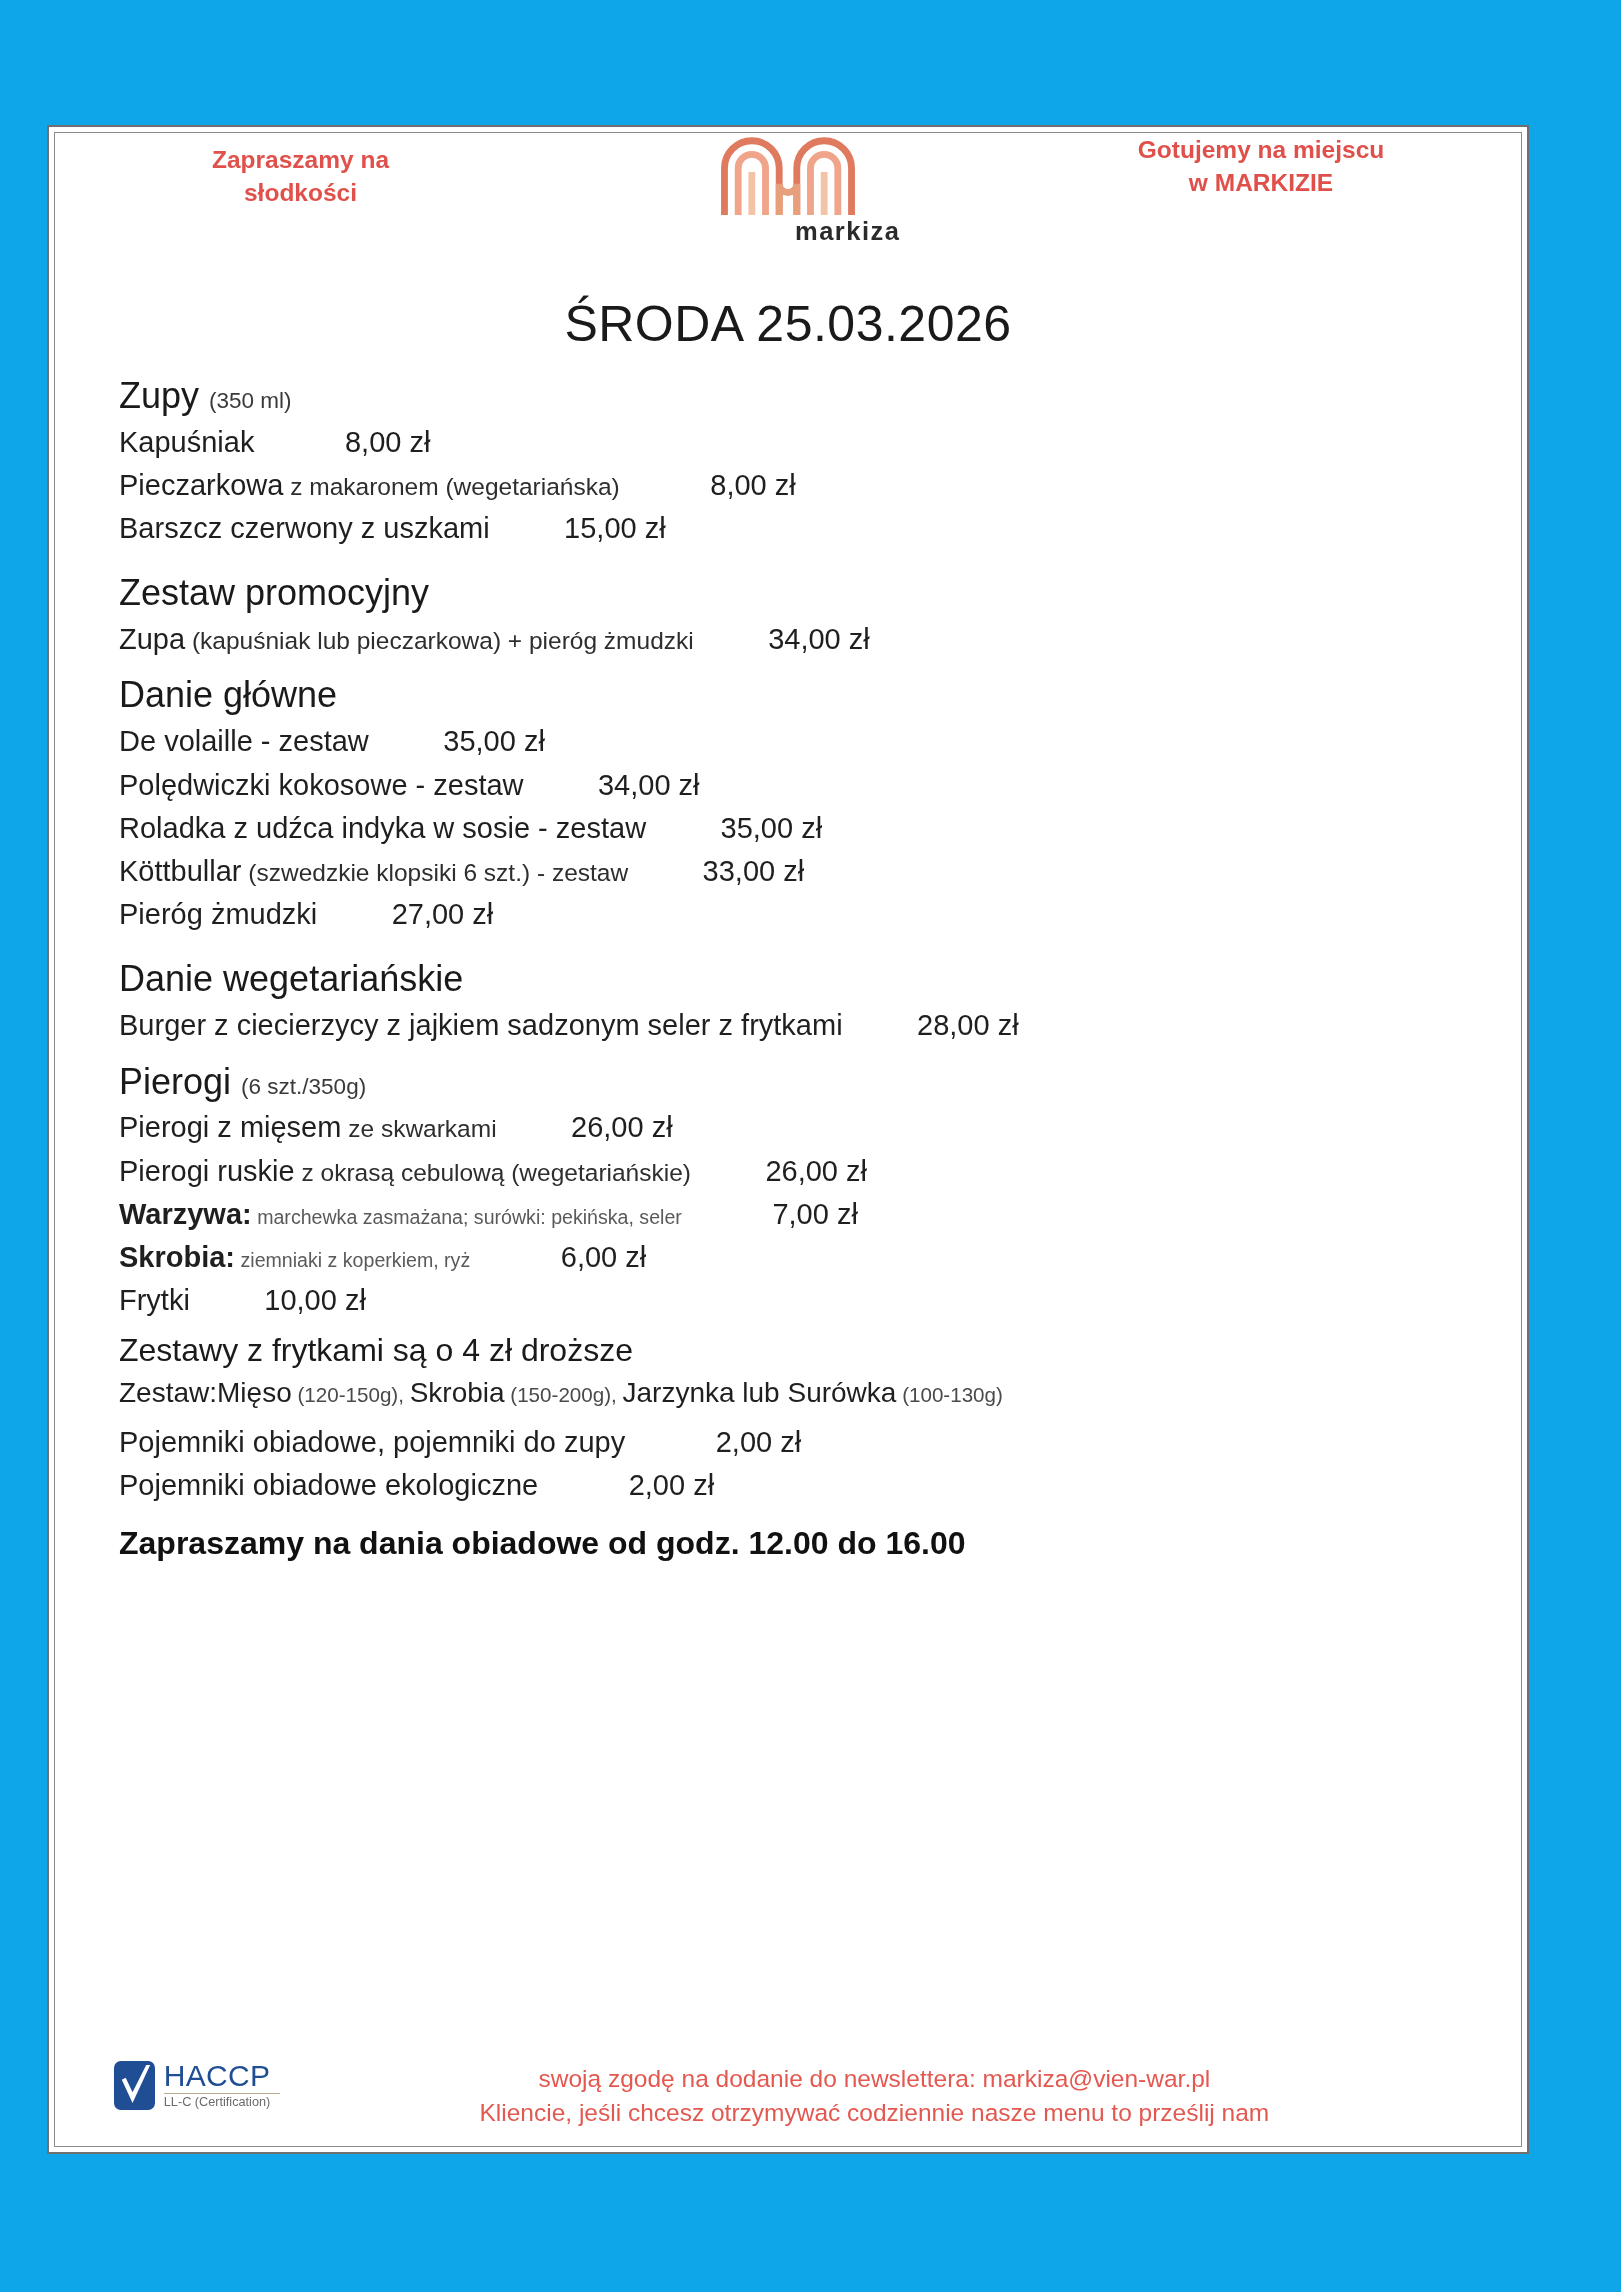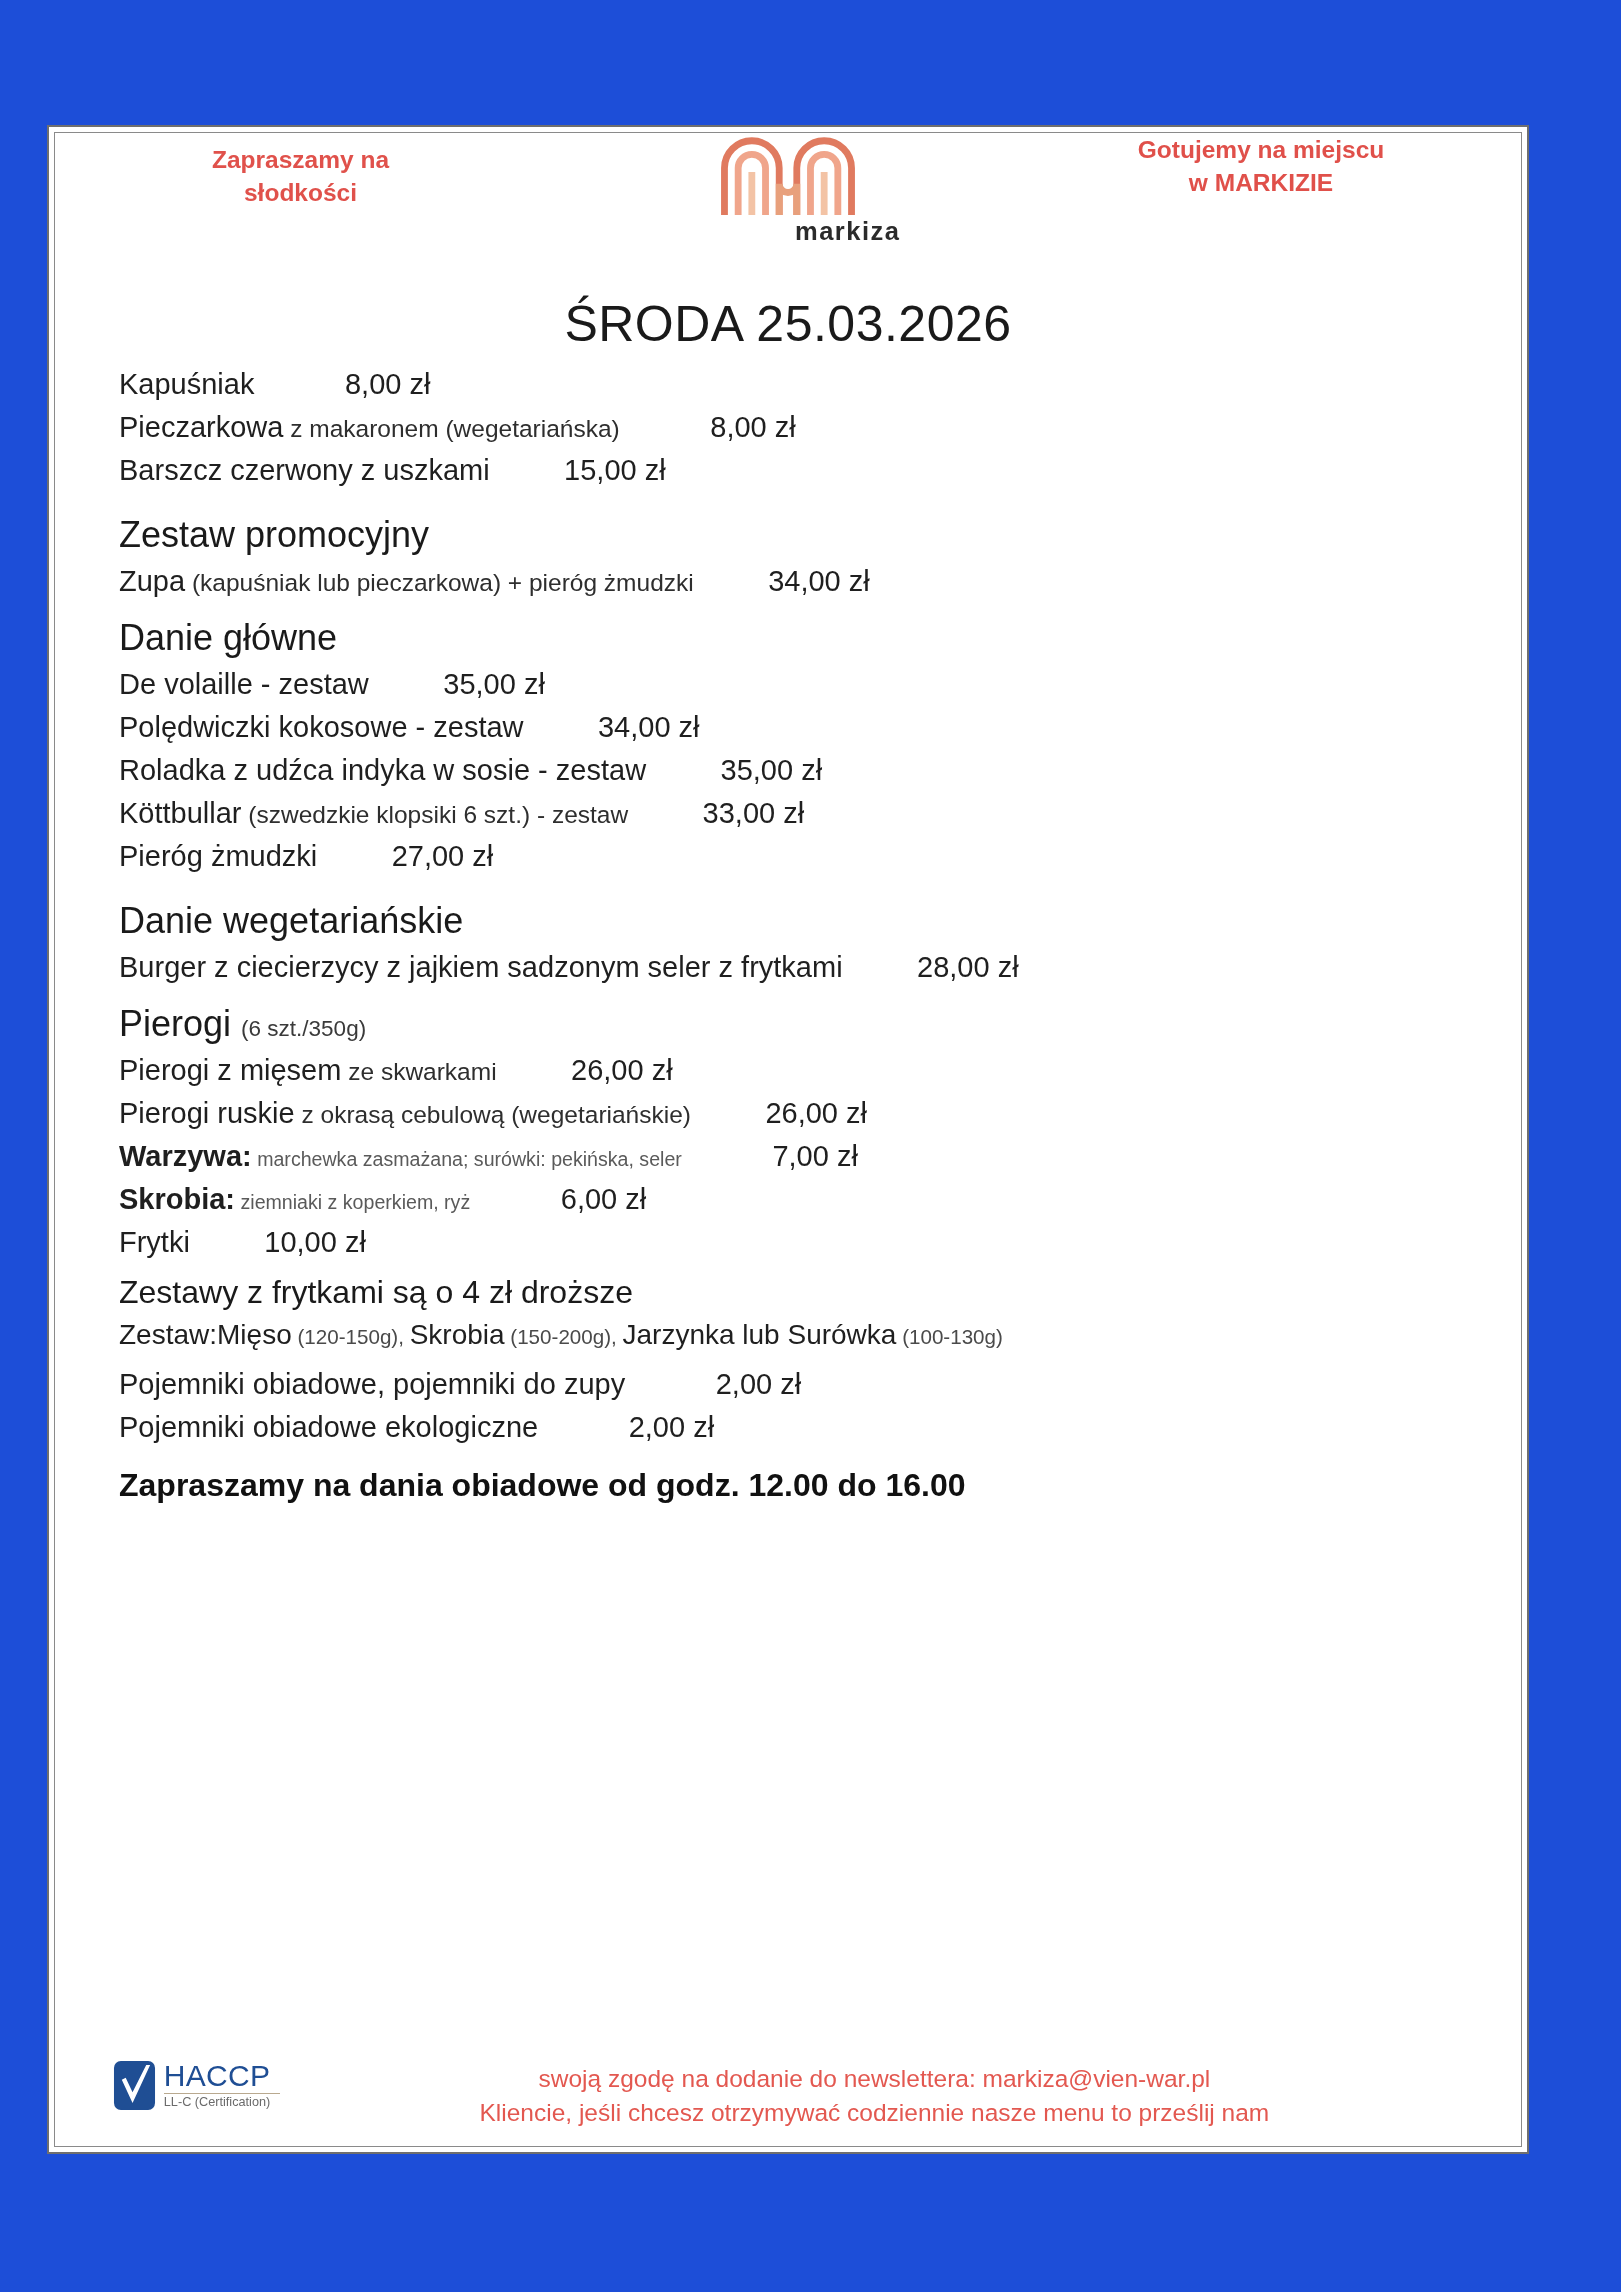--- a/index.html
+++ b/index.html
@@ -8,21 +8,21 @@
     height: 2293px;
     background: #ffffff;
     font-family: "Liberation Sans", sans-serif;
     color: #231f20;
     overflow: hidden;
   }
   .page {
     position: relative;
     width: 1621px;
     height: 2293px;
-    background: #1d4ed8;
+    background: #0ea5e9;
   }
   
   .frame {
     position: absolute;
     left: 47px;
     top: 125px;
     width: 1482px;
     height: 2029px;
     border: 2.9px solid #6f6f6f;
     background: #fff;
@@ -225,20 +225,21 @@
         <div class="promo-right">
           <div>Gotujemy na miejscu</div>
           <div>w MARKIZIE</div>
         </div>
       </div>
 
       <div class="date-title">ŚRODA 25.03.2026</div>
 
       <div class="menu">
 
+        <div class="section-head"><span>Zupy</span> <span class="qty">(350 ml)</span></div>
         <div class="row">
             <span class="name"><span>Kapuśniak</span><span class="sub"></span></span>
             <span class="price">8,00 zł</span>
           </div>
         <div class="row">
             <span class="name"><span>Pieczarkowa</span><span class="sub"> z makaronem (wegetariańska)</span></span>
             <span class="price">8,00 zł</span>
           </div>
         <div class="row">
             <span class="name"><span>Barszcz czerwony z uszkami</span><span class="sub"></span></span>

